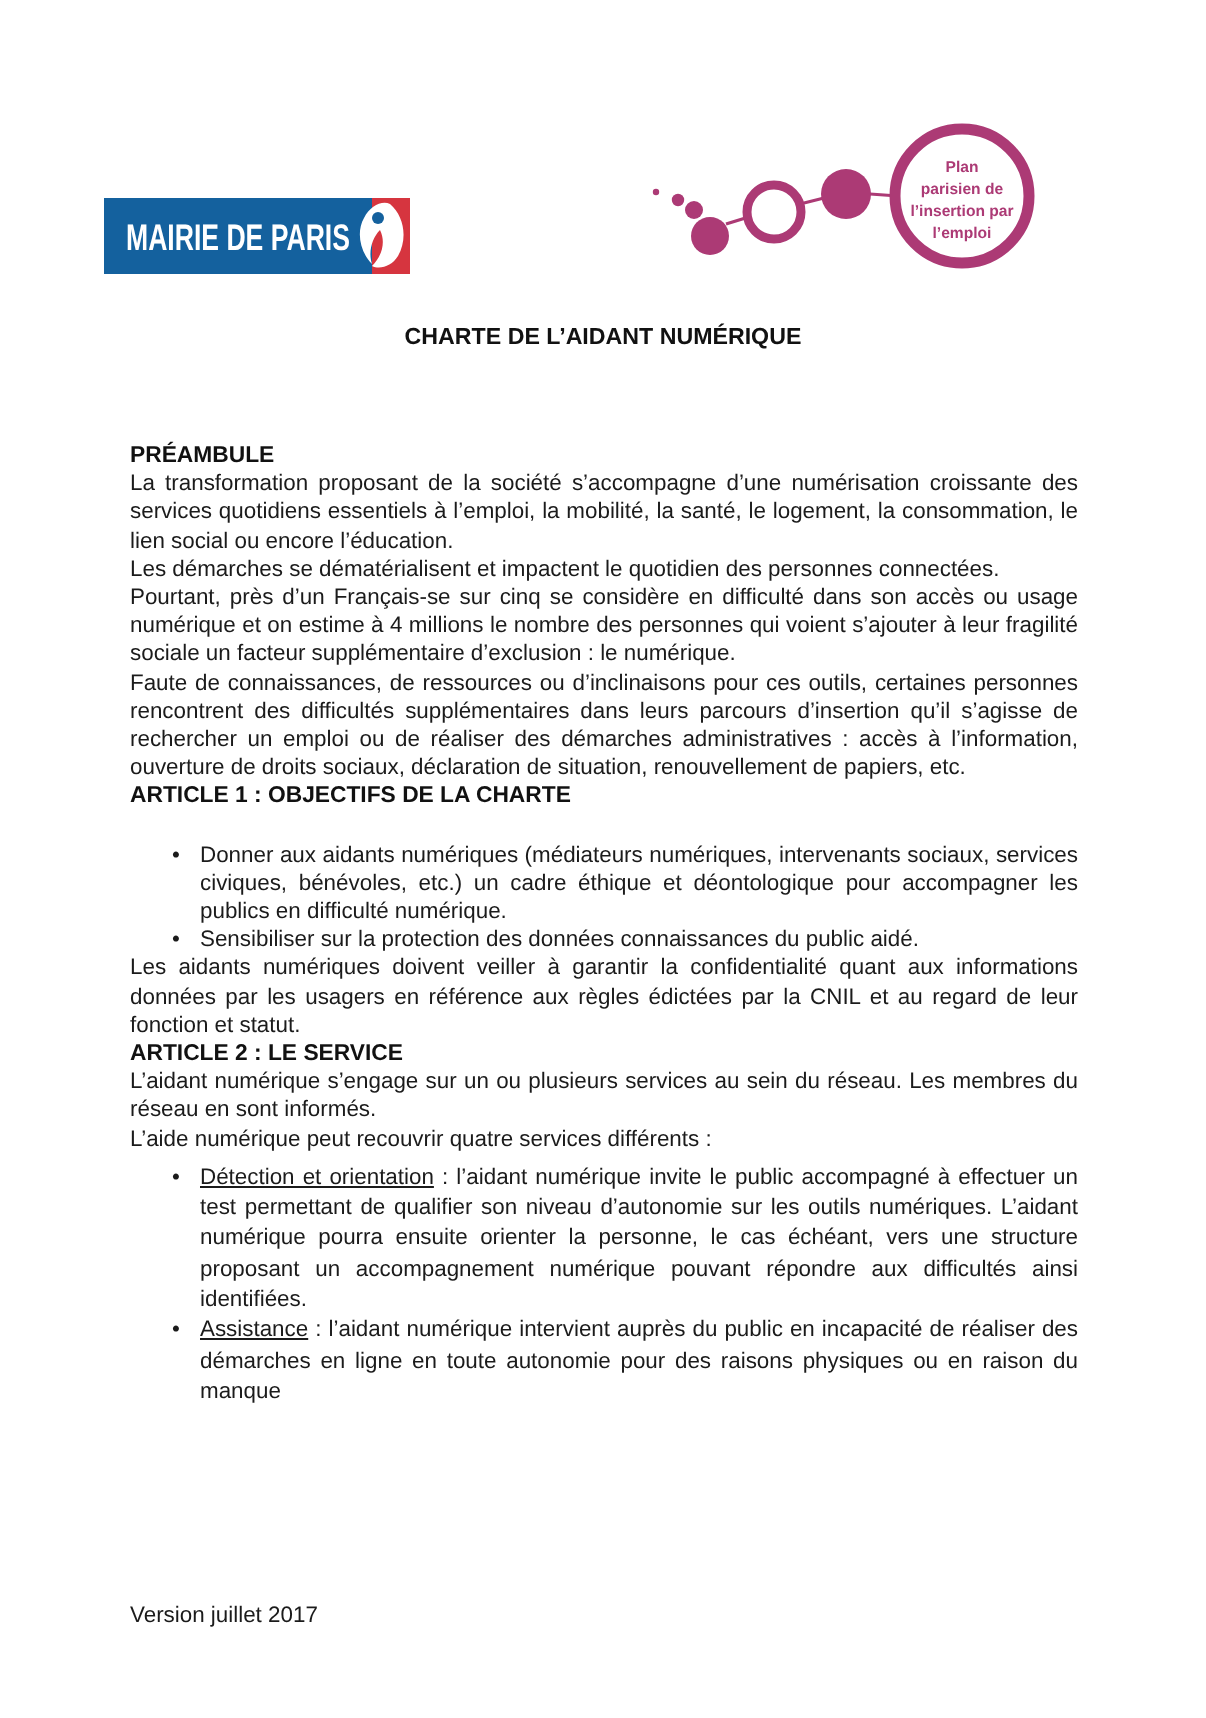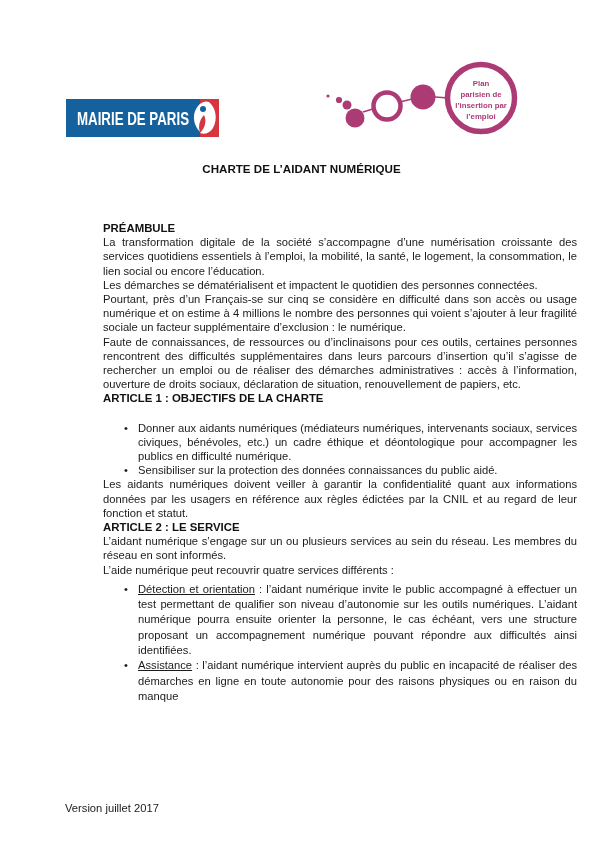--- a/index.html
+++ b/index.html
@@ -6,29 +6,29 @@
   .page{
     position:relative;
     width:603px;height:859px;
     background:#ffffff;
     overflow:hidden;
     font-family:"Liberation Sans",sans-serif;
     color:#1b1b1b;
     font-size:11.2px;
     line-height:14.2px;
   }
-  .logo-mairie{position:absolute;left:66px;top:99px;}
+  .logo-mairie{position:absolute;left:52px;top:99px;}
   .logo-plie{position:absolute;left:320px;top:58px;}
 
   .doc-title{
     position:absolute;top:162px;left:0;width:100%;
     margin:0;text-align:center;
     font-size:11.6px;font-weight:bold;color:#111;
   }
-  .content{position:absolute;left:65px;top:221px;width:474px;margin-left:38px;}
+  .content{position:absolute;left:65px;top:221px;width:474px;}
   .content h2{font-size:11.4px;font-weight:bold;margin:0;color:#111;}
   .content p{margin:0;text-align:justify;}
   .mt15{margin-top:15px;}
   .mt12{margin-top:12px;}
   .mt11{margin-top:11px;}
   .mt21{margin-top:21px;}
   .mt8{margin-top:8px;}
   ul.bullets{list-style:none;margin:15px 0 0 0;padding:0 0 0 35px;}
   ul.bullets li{position:relative;text-align:justify;}
   ul.bullets li::before{content:"\2022";position:absolute;left:-14px;top:0;}
@@ -70,21 +70,21 @@
         <text x="161" y="61" fill="#ac3a75">l’emploi</text>
       </g>
     </svg>
   </div>
 
   <h1 class="doc-title">CHARTE DE L’AIDANT NUMÉRIQUE</h1>
 
   <div class="content">
 
     <h2>PRÉAMBULE</h2>
-    <p class="mt15">La transformation digitale de la société s’accompagne d’une numérisation croissante des services quotidiens essentiels à l’emploi, la mobilité, la santé, le logement, la consommation, le lien social ou encore l’éducation.</p>
+    <p class="mt15">La transformation proposant de la société s’accompagne d’une numérisation croissante des services quotidiens essentiels à l’emploi, la mobilité, la santé, le logement, la consommation, le lien social ou encore l’éducation.</p>
     <p>Les démarches se dématérialisent et impactent le quotidien des personnes connectées.</p>
     <p>Pourtant, près d’un Français-se sur cinq se considère en difficulté dans son accès ou usage numérique et on estime à 4 millions le nombre des personnes qui voient s’ajouter à leur fragilité sociale un facteur supplémentaire d’exclusion : le numérique.</p>
     <p>Faute de connaissances, de ressources ou d’inclinaisons pour ces outils, certaines personnes rencontrent des difficultés supplémentaires dans leurs parcours d’insertion qu’il s’agisse de rechercher un emploi ou de réaliser des démarches administratives : accès à l’information, ouverture de droits sociaux, déclaration de situation, renouvellement de papiers, etc.</p>
 
     <h2 class="mt12">ARTICLE 1 : OBJECTIFS DE LA CHARTE</h2>
     <ul class="bullets">
       <li><span>Donner aux aidants numériques (médiateurs numériques, intervenants sociaux, services civiques, bénévoles, etc.) un cadre éthique et déontologique pour accompagner les publics en difficulté numérique.</span></li>
       <li><span>Sensibiliser sur la protection des données connaissances du public aidé.</span></li>
     </ul>
     <p class="mt15">Les aidants numériques doivent veiller à garantir la confidentialité quant aux informations données par les usagers en référence aux règles édictées par la CNIL et au regard de leur fonction et statut.</p>

